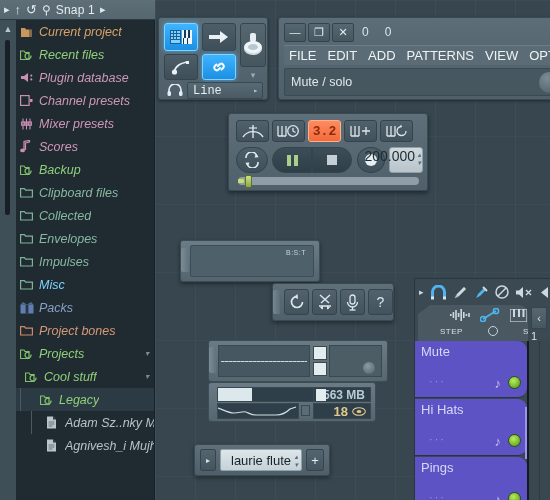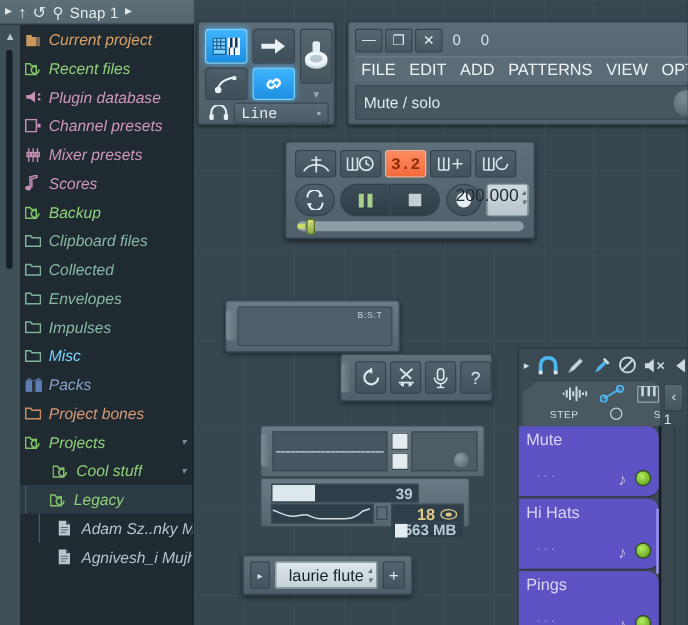--- a/index.html
+++ b/index.html
@@ -74,21 +74,21 @@
     white-space: nowrap;
   }
   .node.sel { background: #2c3a43; }
   .node .ico {
     width: 19px; flex: 0 0 19px;
     font-size: 12px; line-height: 1;
     display: flex; align-items: center;
   }
   .node .lbl { overflow: hidden; }
   .node .arrow { margin-left: auto; padding-right: 5px; color: #7e8e96; font-size: 8px; }
-  .ind1 { padding-left: 26px; }
+  .ind1 { padding-left: 9px; }
   .ind2 { padding-left: 24px; }
   .ind3 { padding-left: 30px; }
   .guide {
     position: absolute; background: #4a5a63; width: 1px;
   }
 
   
   .fico { display:block; }
 
   
@@ -354,21 +354,21 @@
     position: absolute; left: 8px; top: 20px; width: 82px; height: 16px;
     background: #2f3f49; border: 1px solid #3a4950; overflow: hidden;
   }
   #m-sw {
     position: absolute; left: 92px; top: 22px; width: 9px; height: 11px;
     background: #5b6c76; border: 1px solid #3a4950;
   }
   #m-mem {
     position: absolute; left: 104px; top: 4px; right: 4px; height: 15px;
     background: #2f3f49; border: 1px solid #3a4950;
-    display: flex; align-items: flex-start; justify-content: flex-end; margin-top: 29px;
+    display: flex; align-items: flex-start; justify-content: flex-end;
   }
   #m-mem-box { position: absolute; left: 2px; top: 1px; width: 10px; height: 12px; background: #e3ecef; }
   #m-mem-val { padding-right: 5px; color: #b7ccd6; font-size: 12px; font-weight: bold; }
   #m-poly {
     position: absolute; left: 104px; top: 20px; right: 4px; height: 16px;
     background: #2f3f49; border: 1px solid #3a4950;
     display: flex; align-items: center; justify-content: flex-end; gap: 4px;
     padding-right: 4px;
   }
   #m-poly-val { color: #e2c98a; font-size: 13px; font-weight: bold; }

